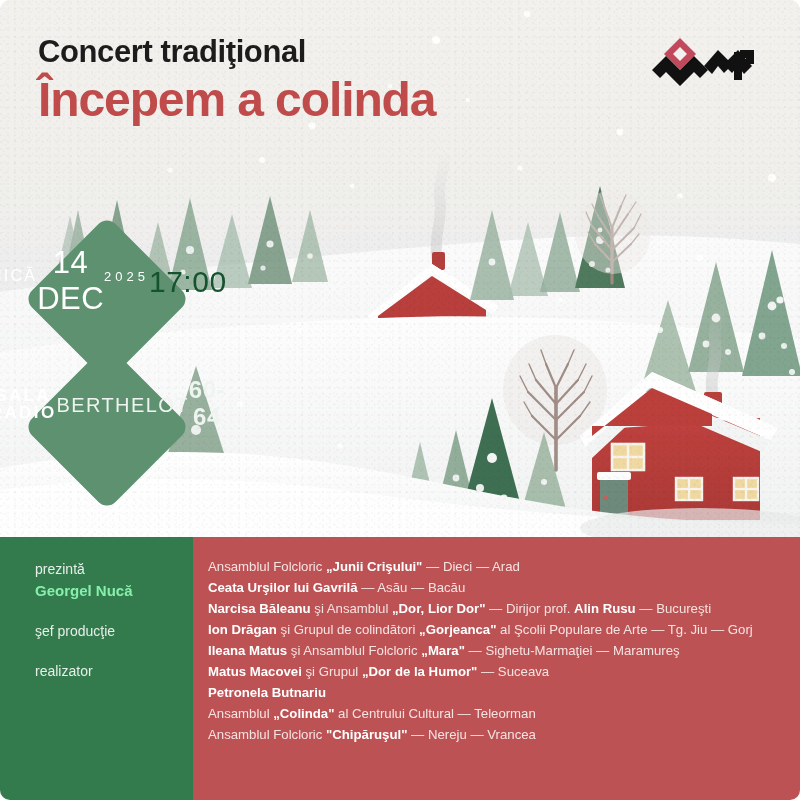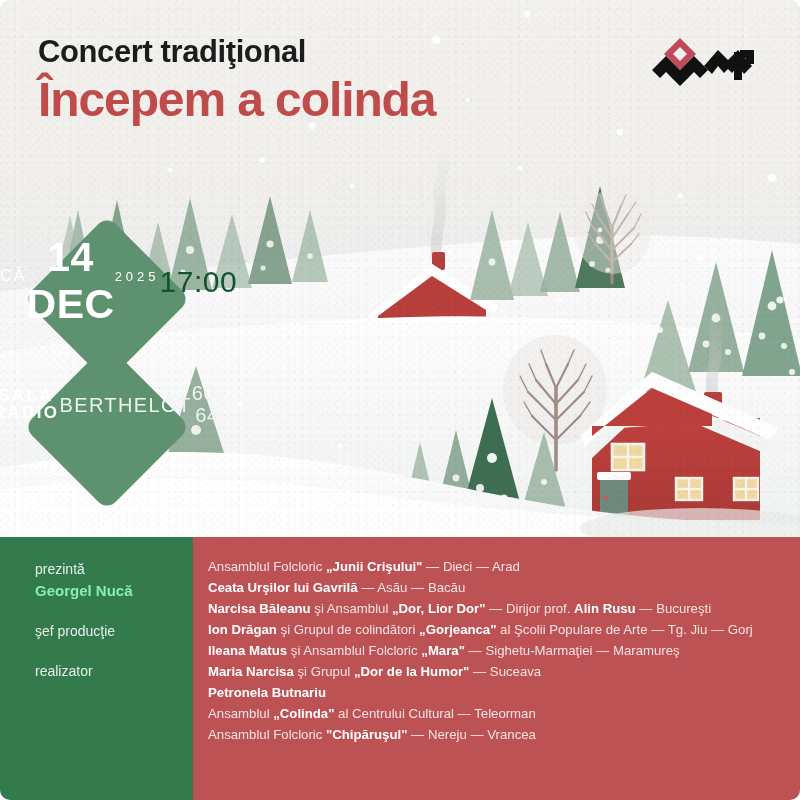--- a/index.html
+++ b/index.html
@@ -102,22 +102,22 @@
 
   #date-badge { left: 24px; top: 216px; width: 167px; height: 167px; }
   #date-badge .diamond { left: 24px; top: 24px; }
   .dow {
     font-size: 16px;
     letter-spacing: 2.2px;
     font-weight: 400;
     line-height: 1;
   }
   .daymonth {
-    font-size: 41px;
-    font-weight: bold;
+    font-size: 31px;
+    font-weight: normal;
     letter-spacing: 0.5px;
     line-height: 1.15;
     margin-top: 11px;
   }
   .year {
     font-size: 13px;
     letter-spacing: 4px;
     line-height: 1;
     margin-top: 2px;
   }
@@ -141,22 +141,22 @@
   }
   .venue-street {
     font-size: 20px;
     font-weight: 300;
     letter-spacing: 1.4px;
     line-height: 1.12;
     margin-top: 4px;
     color: #eef4ef;
   }
   .venue-number {
-    font-size: 20px;
-    font-weight: 400;
+    font-size: 24px;
+    font-weight: 700;
     letter-spacing: 0.6px;
     line-height: 1.1;
     color: #eef4ef;
   }
 
   
   #bottom {
     position: absolute;
     left: 0; top: 537px;
     width: 800px; height: 263px;
@@ -499,20 +499,20 @@
         <div class="credit-role">realizator</div>
       </div>
     </div>
 
     <div id="lineup-panel">
       <div class="lineup-row">Ansamblul Folcloric <b>„Junii Crişului"</b> — Dieci — Arad</div>
       <div class="lineup-row"><b>Ceata Urşilor lui Gavrilă</b> — Asău — Bacău</div>
       <div class="lineup-row"><b>Narcisa Băleanu</b> şi Ansamblul <b>„Dor, Lior Dor"</b> —  Dirijor prof. <b>Alin Rusu</b> — Bucureşti</div>
       <div class="lineup-row"><b>Ion Drăgan</b> şi Grupul de colindători <b>„Gorjeanca"</b> al Şcolii Populare de Arte — Tg. Jiu — Gorj</div>
       <div class="lineup-row"><b>Ileana Matus</b> şi Ansamblul Folcloric <b>„Mara"</b> — Sighetu-Marmaţiei — Maramureş</div>
-      <div class="lineup-row"><b>Maria Narcisa</b> şi Grupul <b>„Dor de la Humor"</b> — Suceava</div>
+      <div class="lineup-row"><b>Matus Macovei</b> şi Grupul <b>„Dor de la Humor"</b> — Suceava</div>
       <div class="lineup-row"><b>Petronela Butnariu</b></div>
       <div class="lineup-row">Ansamblul <b>„Colinda"</b> al Centrului Cultural — Teleorman</div>
       <div class="lineup-row">Ansamblul Folcloric <b>"Chipăruşul"</b> — Nereju — Vrancea</div>
     </div>
 
   </div>
 </div>
 
 </body></html>

